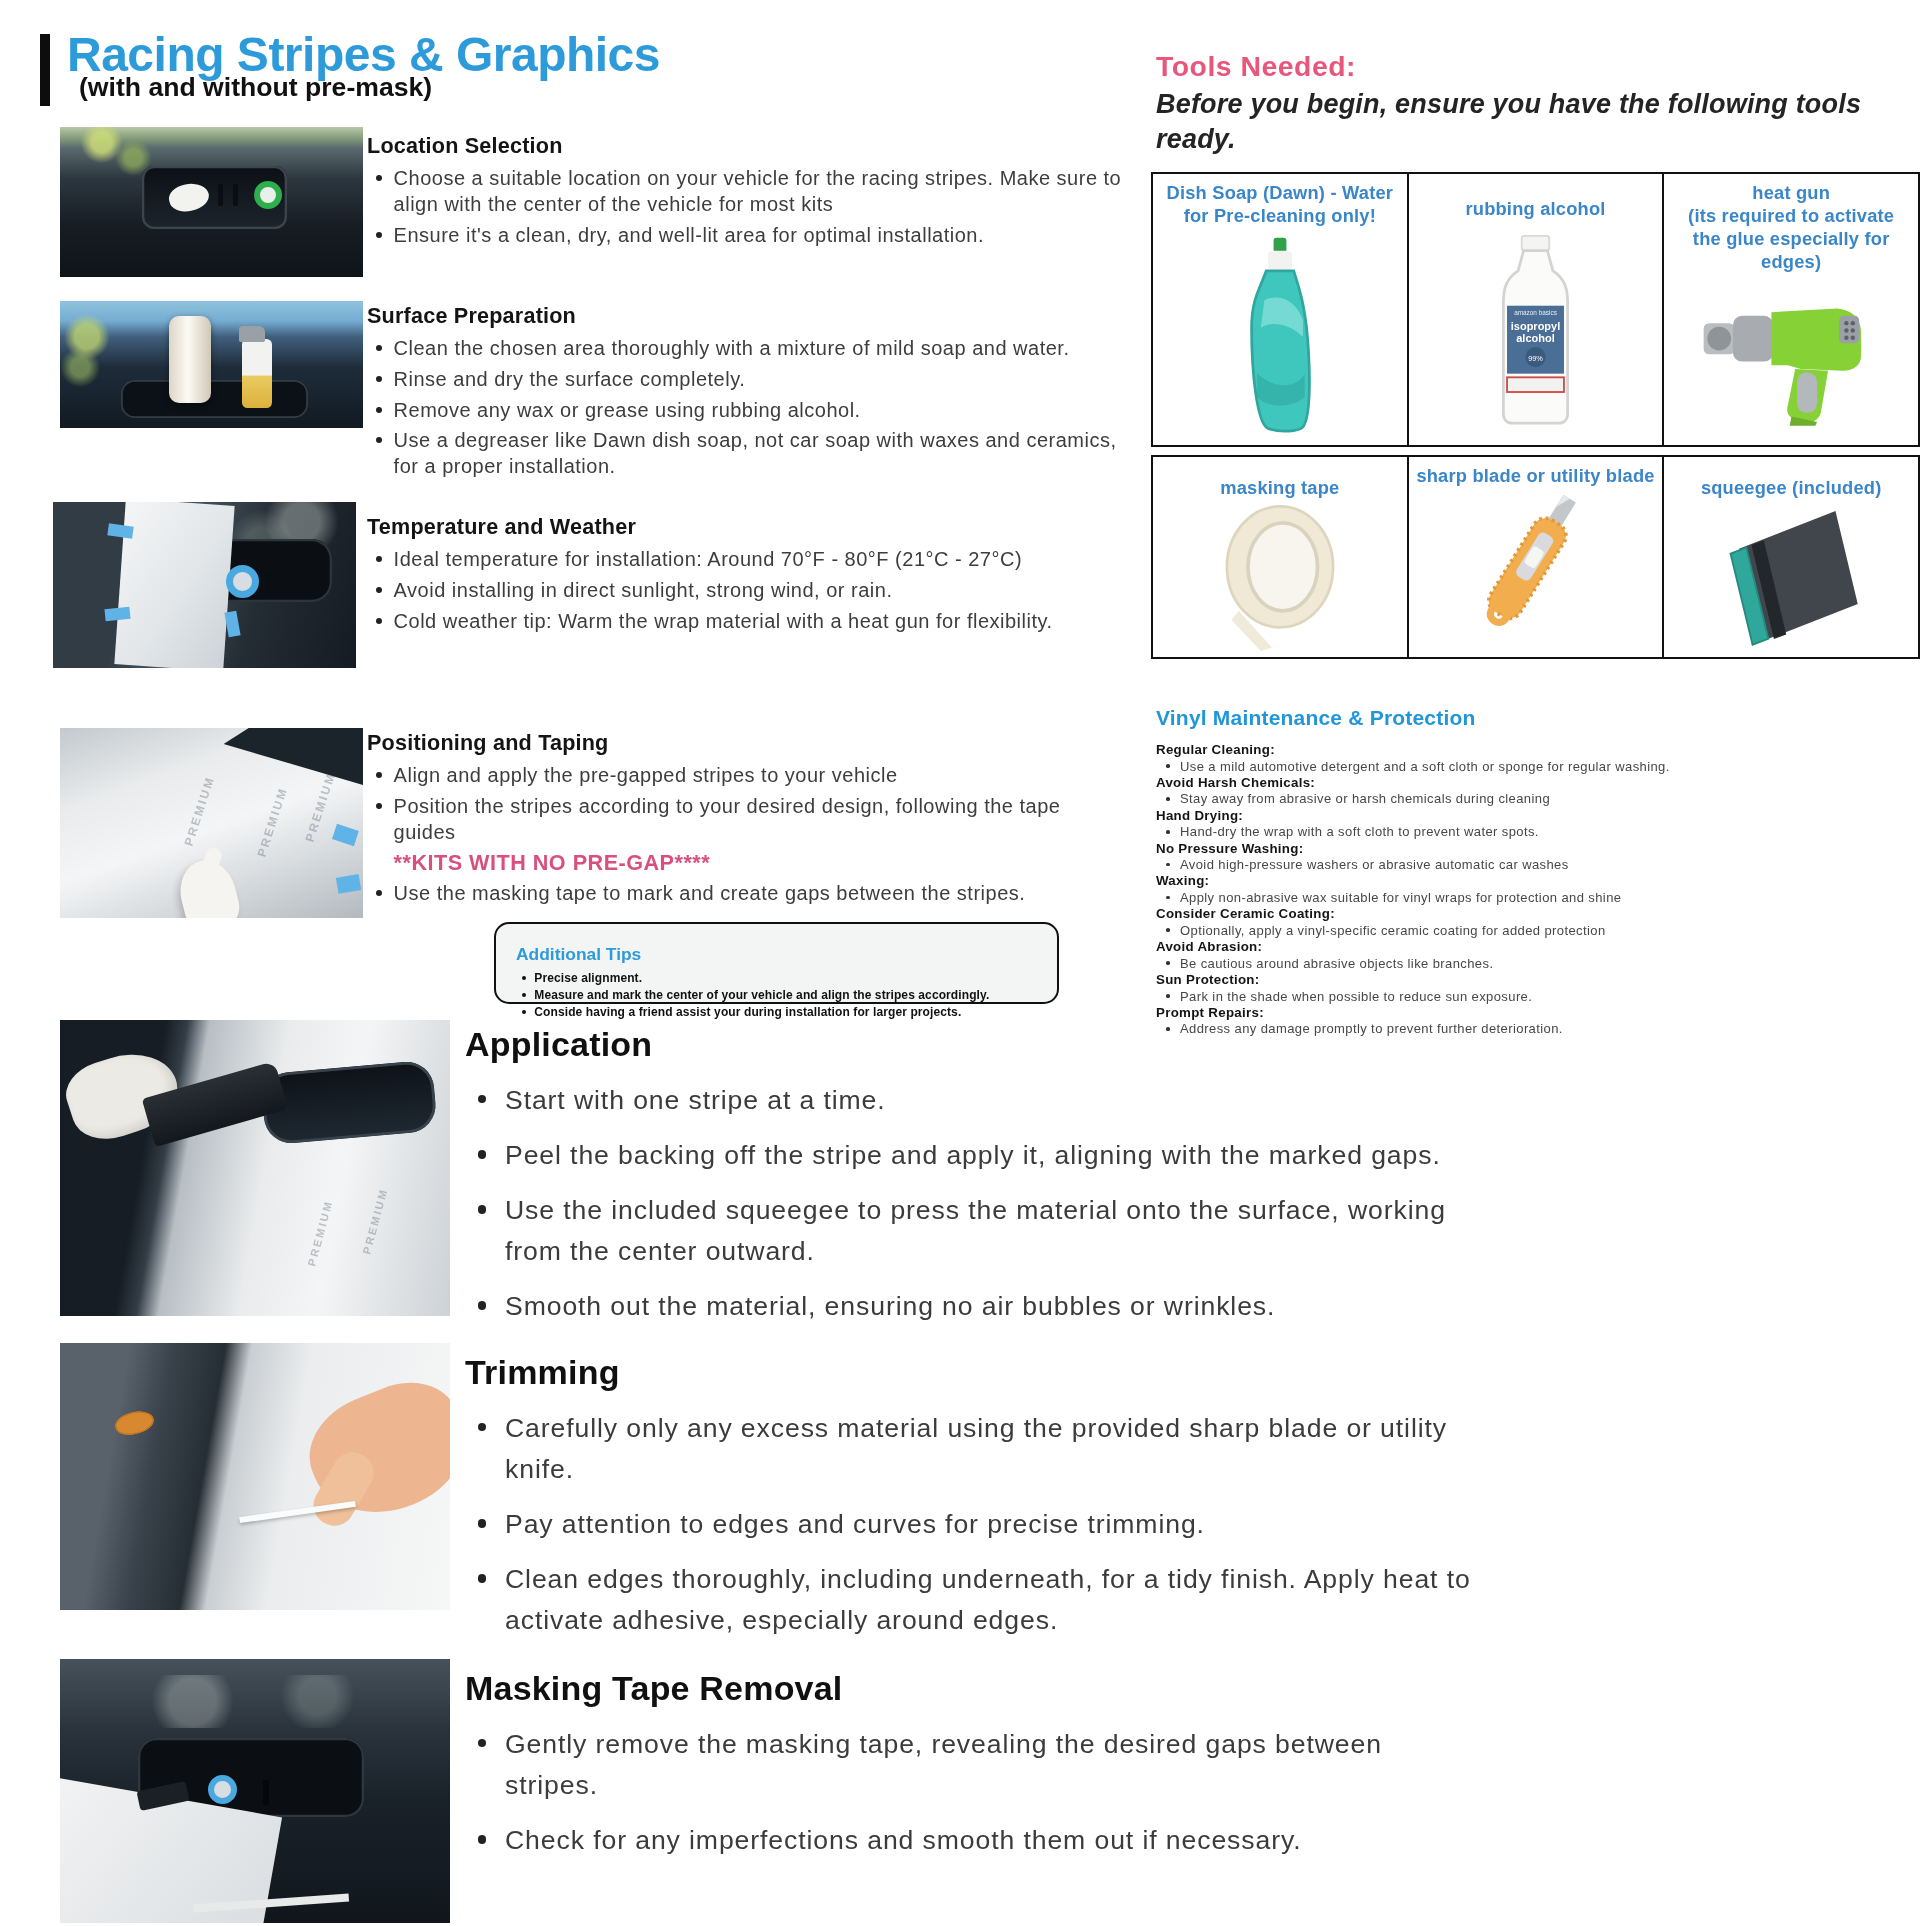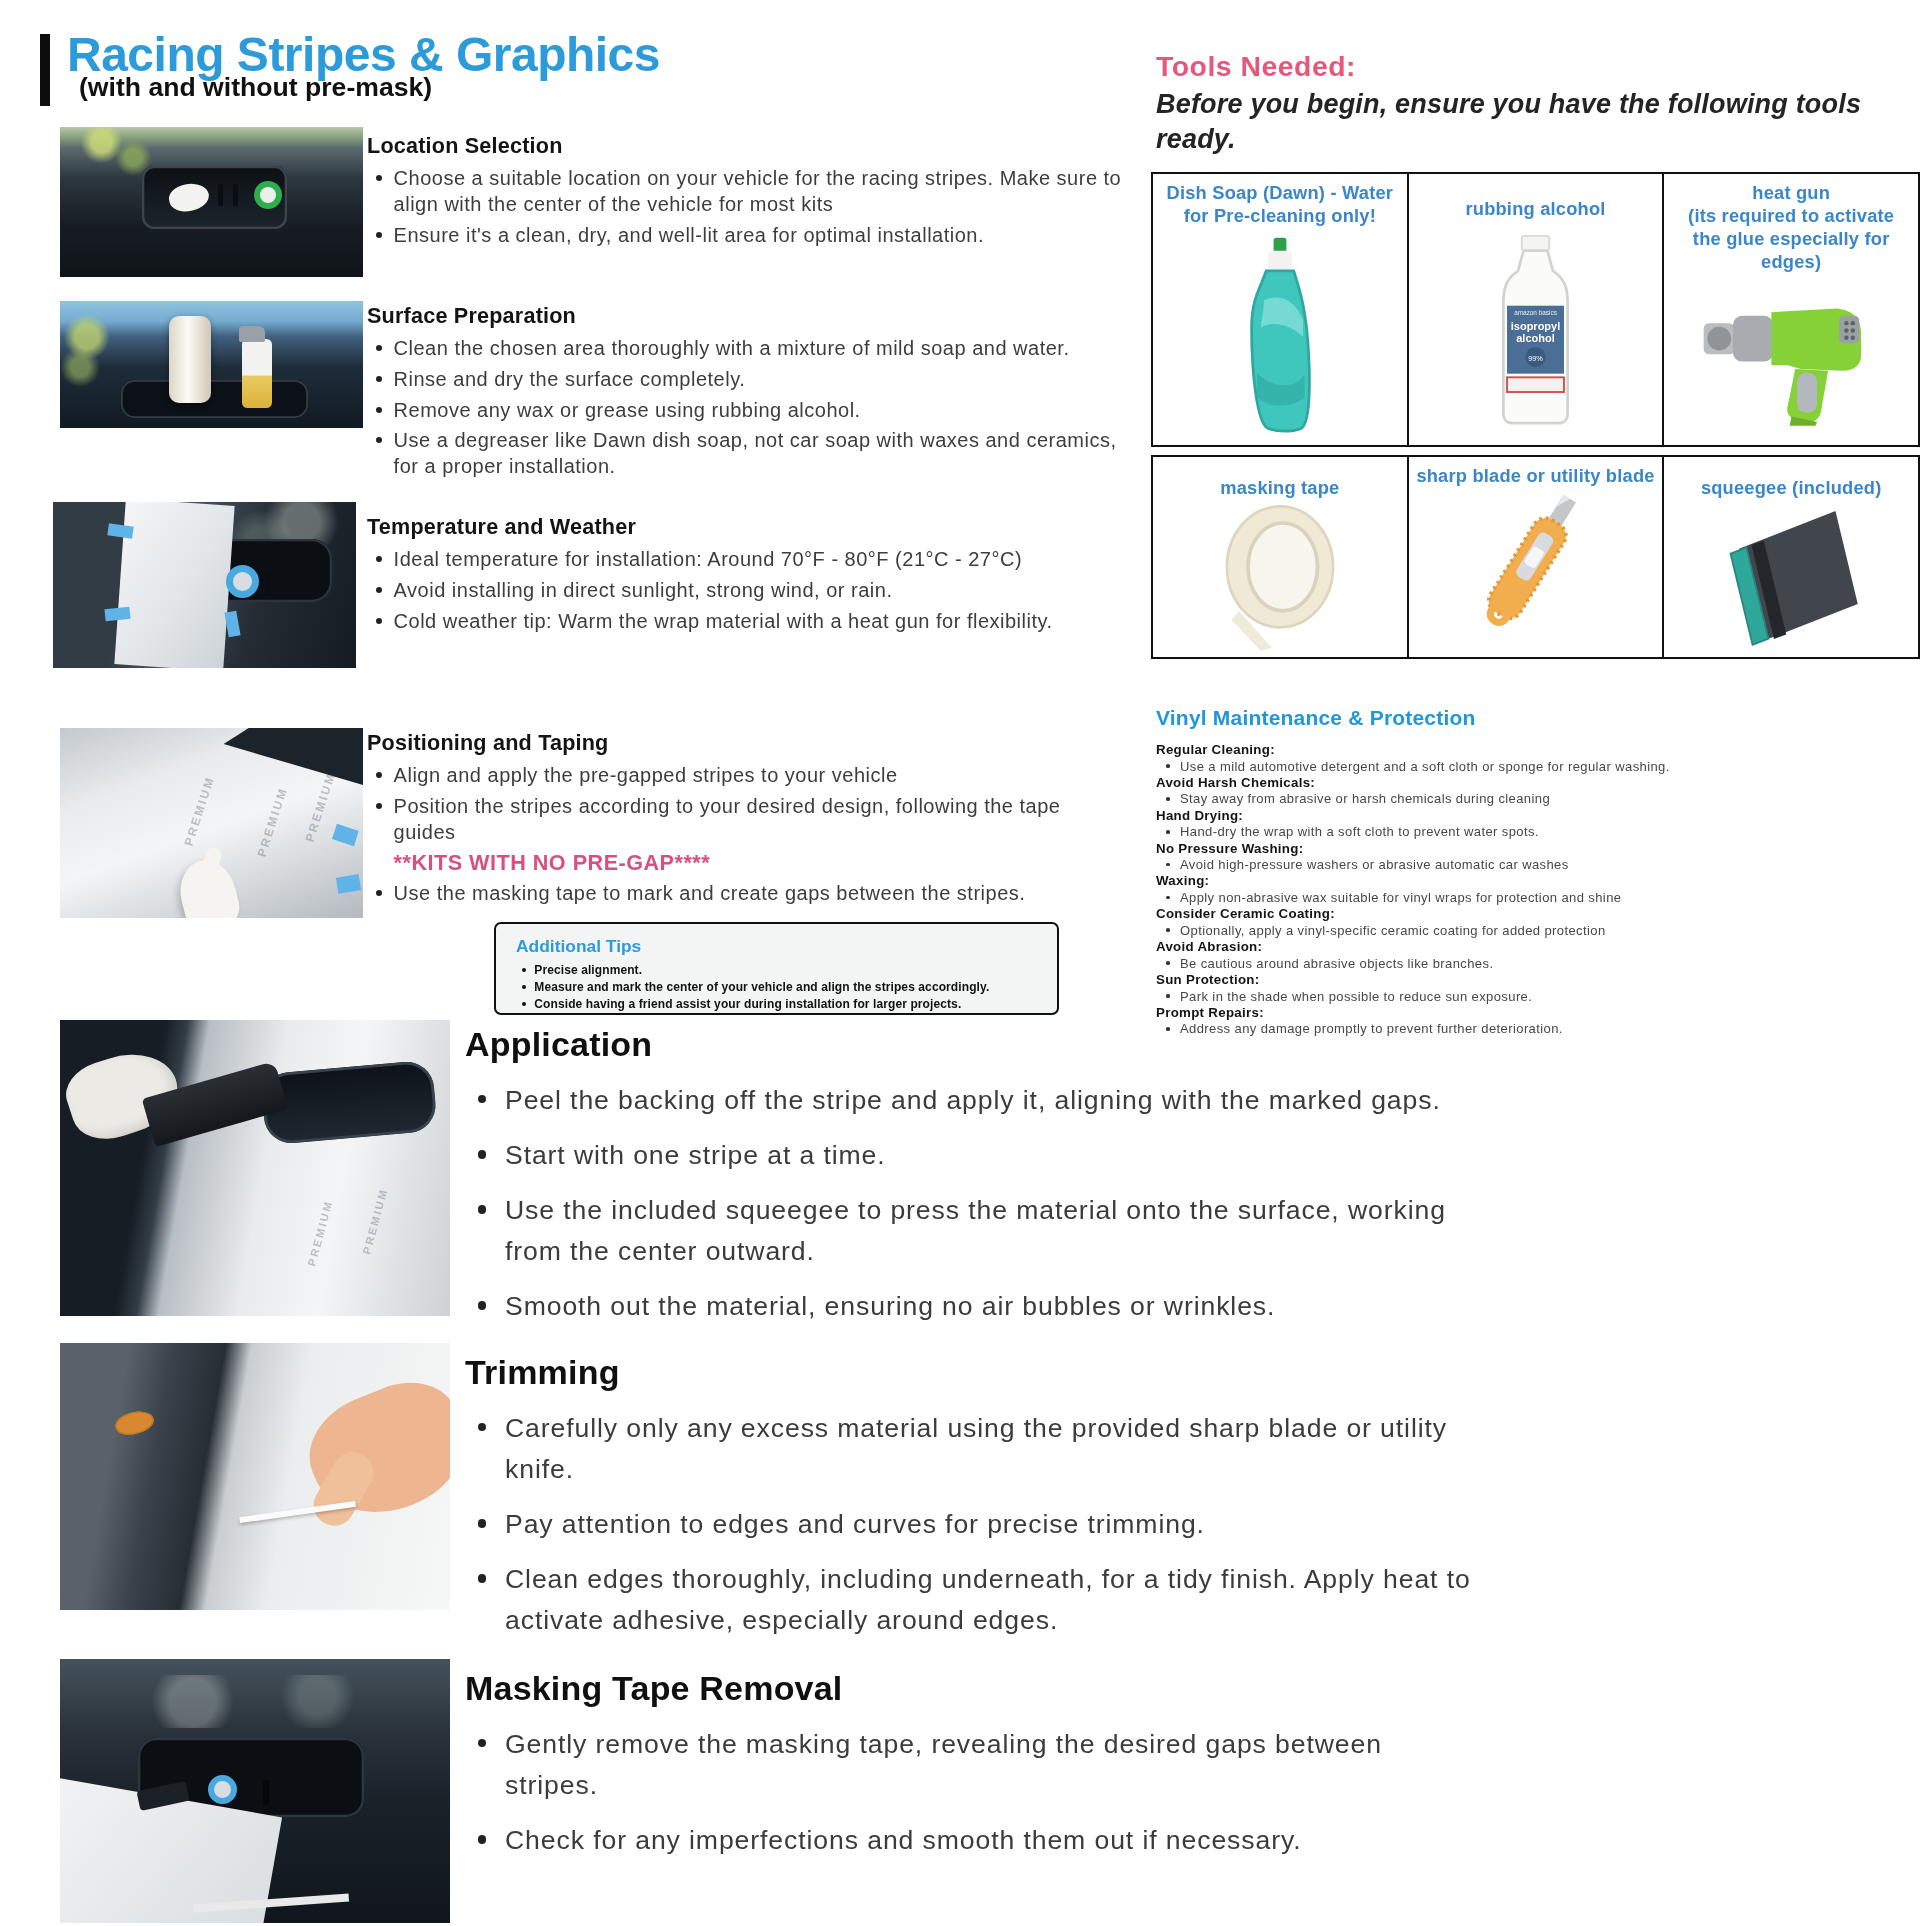--- a/index.html
+++ b/index.html
@@ -18,22 +18,22 @@
   .step-h{font-size:21.6px;font-weight:bold;color:#141414;margin:0 0 6.4px 0;letter-spacing:0.2px;}
   ul.bul{list-style:none;margin:0;padding:0;}
   ul.bul li{position:relative;padding-left:26.6px;font-size:20px;line-height:1.3;color:#3d3d3d;
             letter-spacing:0.5px;margin-bottom:4.6px;}
   ul.bul li::before{content:"";position:absolute;left:9.2px;top:10px;width:6px;height:6px;
             border-radius:50%;background:#222;}
   .pink-note{font-size:21.6px;font-weight:bold;color:#d94f7d;letter-spacing:0.5px;
              margin:1.8px 0 4.6px 26.6px;}
 
   
-  #tips-box{left:494px;top:922px;width:565px;height:93px;background:#f3f4f4;
-            border:2.3px solid #101010;border-radius:7px;padding:12px 20px;box-sizing:border-box;}
+  #tips-box{left:494px;top:922px;width:565px;height:82px;background:#f3f4f4;
+            border:2.3px solid #101010;border-radius:15px;padding:20px 20px;box-sizing:border-box;}
   #tips-box .tips-h{font-size:17.4px;font-weight:bold;color:#2d9bd9;margin-bottom:4.6px;}
   ul.tips{list-style:none;margin:0;padding:0;}
   ul.tips li{position:relative;padding-left:18.3px;font-size:12px;font-weight:bold;color:#111;
              line-height:1.42;letter-spacing:0.1px;}
   ul.tips li::before{content:"";position:absolute;left:5.5px;top:6px;width:4.1px;height:4.1px;
              border-radius:50%;background:#111;}
 
   
   #tools-heading{left:1156px;top:50px;font-size:28.4px;font-weight:bold;color:#e9567b;letter-spacing:0.5px;}
   #tools-intro{left:1156px;top:87px;width:725px;font-size:27px;font-weight:bold;font-style:italic;
@@ -309,22 +309,22 @@
     <div class="ph" style="left:2%;top:12%;width:110px;height:78px;background:#eceae4;
          border-radius:40% 60% 55% 45%;transform:rotate(-18deg);box-shadow:inset -4.6px -4.6px 11px rgba(0,0,0,.12);"></div>
     <div class="ph" style="left:22%;top:20%;width:138px;height:50px;background:
          linear-gradient(180deg,#2a2f35,#14181d);transform:rotate(-16deg);border-radius:4.6px 12px 6.4px 4.6px;"></div>
     <div class="wm" style="left:58%;top:70%;font-size:11px;transform:rotate(-75deg);">PREMIUM</div>
     <div class="wm" style="left:72%;top:66%;font-size:11px;transform:rotate(-75deg);">PREMIUM</div>
   </div>
   <div class="abs big-text" style="top:1025px;">
     <div class="big-h">Application</div>
     <ul class="bigbul">
+      <li>Start with one stripe at a time.</li>
       <li>Peel the backing off the stripe and apply it, aligning with the marked gaps.</li>
-      <li>Start with one stripe at a time.</li>
       <li>Use the included squeegee to press the material onto the surface, working from the center outward.</li>
       <li>Smooth out the material, ensuring no air bubbles or wrinkles.</li>
     </ul>
   </div>
 
   <div class="abs big-photo" style="top:1343px;height:267px;background:
        linear-gradient(100deg,#59626a 0 16%,#3a434b 26%,#262e35 38%,#c9ced2 44%,#ebedee 58%,#f6f7f7 100%);">
     <div class="ph" style="left:14%;top:26%;width:39px;height:22px;background:#d8882e;border-radius:50% 60% 50% 55%;
          transform:rotate(-16deg);box-shadow:inset 0 0 0 1.4px #c2761f;"></div>
     <div class="ph" style="right:-4%;top:18%;width:156px;height:119px;background:#edb690;

